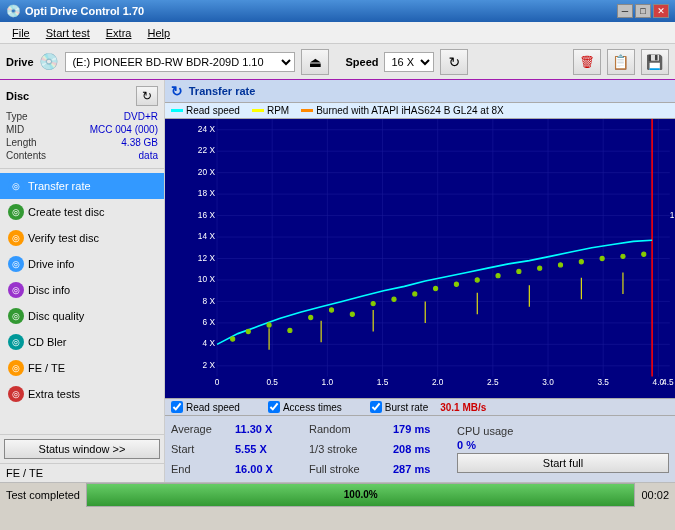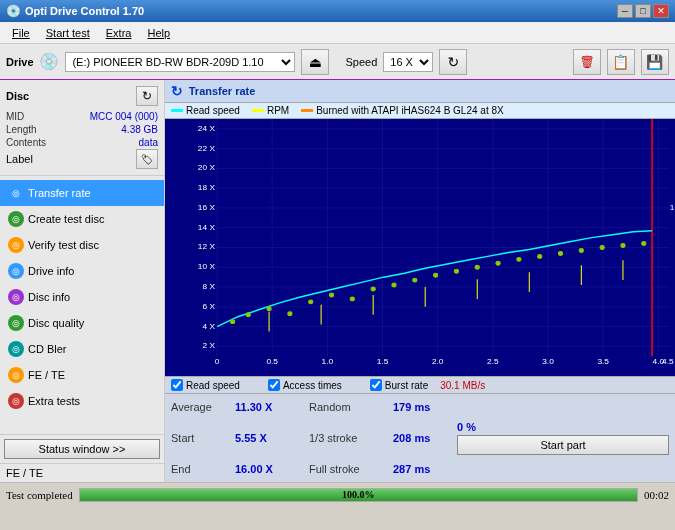--- a/index.html
+++ b/index.html
@@ -13,21 +13,21 @@
     #title-bar .win-btn.close { background: #d04040; color: white; }
 
     
     #menu-bar { background: #f0f0f0; height: 22px; display: flex; align-items: center; padding: 0 4px; border-bottom: 1px solid #ccc; }
     .menu-item { padding: 2px 8px; cursor: pointer; font-size: 11px; text-decoration: underline; }
 
     
     #drive-bar { background: #e8e8e8; height: 36px; display: flex; align-items: center; padding: 0 6px; gap: 6px; border-bottom: 1px solid #a21caf; }
     #drive-bar .label { font-size: 11px; font-weight: bold; }
     #drive-bar select { font-size: 11px; padding: 2px; background: white; border: 1px solid #aaa; }
-    #drive-bar .speed-label { font-size: 11px; font-weight: normal; margin-left: 10px; }
+    #drive-bar .speed-label { font-size: 11px; font-weight: bold; margin-left: 10px; }
     #drive-bar .speed-select { font-size: 11px; padding: 2px; background: white; border: 1px solid #aaa; width: 50px; }
     .drive-btn { width: 28px; height: 26px; background: linear-gradient(to bottom, #f5f5f5, #ddd); border: 1px solid #aaa; cursor: pointer; display: flex; align-items: center; justify-content: center; font-size: 14px; }
 
     
     #main { display: flex; height: calc(530px - 22px - 22px - 36px - 24px - 24px); }
 
     
     #sidebar { width: 165px; background: #e8e8e8; border-right: 1px solid #ccc; display: flex; flex-direction: column; }
     #disc-info { padding: 6px; border-bottom: 1px solid #ccc; }
     #disc-header { display: flex; justify-content: space-between; align-items: center; margin-bottom: 4px; }
@@ -56,28 +56,28 @@
     .legend-item { display: flex; align-items: center; gap: 3px; }
     .legend-color { width: 12px; height: 3px; }
 
     #chart-area { flex: 1; background: #000080; position: relative; overflow: hidden; }
     #chart-canvas { width: 100%; height: 100%; }
 
     
     #stats-row { background: #e8e8e8; padding: 2px 6px; display: flex; align-items: center; gap: 8px; border-top: 1px solid #ccc; font-size: 10px; }
     .stat-check { display: flex; align-items: center; gap: 3px; }
     .stat-check input { width: 12px; height: 12px; }
-    .burst-val { color: #cc0000; font-weight: normal; margin-left: 4px; }
+    .burst-val { color: #cc0000; font-weight: bold; margin-left: 4px; }
 
     #stats-table { background: #e8e8e8; padding: 3px 6px; display: grid; grid-template-columns: 1fr 1fr 1fr 1fr auto; gap: 2px 8px; font-size: 11px; border-top: 1px solid #ccc; }
     .stat-label { color: #333; }
     .stat-value { color: #0000cc; font-weight: bold; }
     .start-full-btn, .start-part-btn { padding: 3px 10px; background: linear-gradient(to bottom, #f5f5f5, #ddd); border: 1px solid #888; cursor: pointer; font-size: 11px; white-space: nowrap; }
     #status-btn { padding: 2px 8px; background: linear-gradient(to bottom, #f5f5f5, #ddd); border: 1px solid #888; cursor: pointer; font-size: 11px; }
-    #bottom-strip { height: 24px; background: #d0d0d0; display: flex; align-items: center; border-top: 1px solid #bbb; font-family: Liberation Serif, serif; }
+    #bottom-strip { height: 24px; background: #d0d0d0; display: flex; align-items: center; border-top: 1px solid #bbb; }
     .progress-bar-container { flex: 1; height: 14px; background: #fff; border: 1px solid #aaa; margin: 0 6px; position: relative; overflow: hidden; }
     .progress-bar-fill { height: 100%; background: linear-gradient(to bottom, #66cc66, #339933); width: 100%; }
     .progress-text { position: absolute; top: 0; left: 0; right: 0; bottom: 0; display: flex; align-items: center; justify-content: center; font-size: 10px; color: #000; font-weight: bold; }
     .test-completed { font-size: 11px; padding-left: 6px; white-space: nowrap; }
     .timer-text { font-size: 11px; padding-right: 6px; white-space: nowrap; }
 
     svg text { font-family: 'Segoe UI', Verdana, sans-serif; }
   </style>
 </head>
 <body>
@@ -117,34 +117,34 @@
 
 <div id="main">
 
   <div id="sidebar">
     <div id="disc-info">
       <div id="disc-header">
         <span class="disc-label">Disc</span>
         <button class="refresh-btn">↻</button>
       </div>
       <div class="disc-row">
+        <span class="key">Type</span>
+        <span class="val">DVD+R</span>
+      </div>
+      <div class="disc-row">
         <span class="key">MID</span>
         <span class="val">MCC 004 (000)</span>
       </div>
       <div class="disc-row">
         <span class="key">Length</span>
         <span class="val">4.38 GB</span>
       </div>
       <div class="disc-row">
         <span class="key">Contents</span>
         <span class="val">data</span>
-      </div>
-      <div class="label-row">
-        <span class="key">Label</span>
-        <button class="refresh-btn" style="font-size:10px;">🏷</button>
       </div>
     </div>
 
     <div id="nav-items">
       <div class="nav-item active">
         <div class="nav-icon blue">◎</div>
         <span>Transfer rate</span>
       </div>
       <div class="nav-item">
         <div class="nav-icon green">◎</div>
@@ -323,44 +323,45 @@
         <input type="checkbox" checked="" style="">
         <span>Access times</span>
       </div>
       <div class="stat-check" style="margin-left:20px;">
         <input type="checkbox" checked="" style="">
         <span>Burst rate</span>
       </div>
       <span class="burst-val">30.1 MB/s</span>
     </div>
 
-    <div id="stats-table" style="background:#d0d8e8; border-top:1px solid #aaa; display:grid; grid-template-columns: 60px 70px 80px 60px auto; grid-template-rows: repeat(3,20px); gap:11px 4px; padding:3px 6px; align-items:center;">
+    <div id="stats-table" style="background:#d0d8e8; border-top:1px solid #aaa; display:grid; grid-template-columns: 60px 70px 80px 60px auto; grid-template-rows: repeat(3,20px); gap:0 4px; padding:3px 6px; align-items:center;">
 
       <span class="stat-label">Average</span>
       <span class="stat-value">11.30 X</span>
       <span class="stat-label">Random</span>
       <span class="stat-value">179 ms</span>
       <div style="display:flex; flex-direction:column; gap:2px; grid-row: span 3;">
+        <span class="stat-label">CPU usage</span>
         <span class="stat-value">0 %</span>
-        <button class="start-part-btn">Start part</button>
+        <button class="start-full-btn">Start full</button>
       </div>
 
       <span class="stat-label">Start</span>
       <span class="stat-value">5.55 X</span>
       <span class="stat-label">1/3 stroke</span>
       <span class="stat-value">208 ms</span>
 
       <span class="stat-label">End</span>
       <span class="stat-value">16.00 X</span>
       <span class="stat-label">Full stroke</span>
       <span class="stat-value">287 ms</span>
     </div>
   </div>
 </div>
 
 <div id="bottom-strip" style="height:24px; background:#d4d0c8; display:flex; align-items:center; border-top:1px solid #bbb;">
   <span class="test-completed">Test completed</span>
-  <div class="progress-bar-container" style="flex:1; height:14px; background:#a3a3a3; border:1px solid #aaa; margin:0 6px; position:relative;">
+  <div class="progress-bar-container" style="flex:1; height:24px; background:#a3a3a3; border:1px solid #aaa; margin:0 6px; position:relative;">
     <div class="progress-bar-fill" style="width:100%; height:100%; background:linear-gradient(to bottom,#66cc66,#339933);"></div>
     <div class="progress-text" style="position:absolute;top:0;left:0;right:0;bottom:0;display:flex;align-items:center;justify-content:center;font-size:10px;color:#000;font-weight:bold;">100.0%</div>
   </div>
   <span class="timer-text">00:02</span>
 </div>
 
 </body></html>

